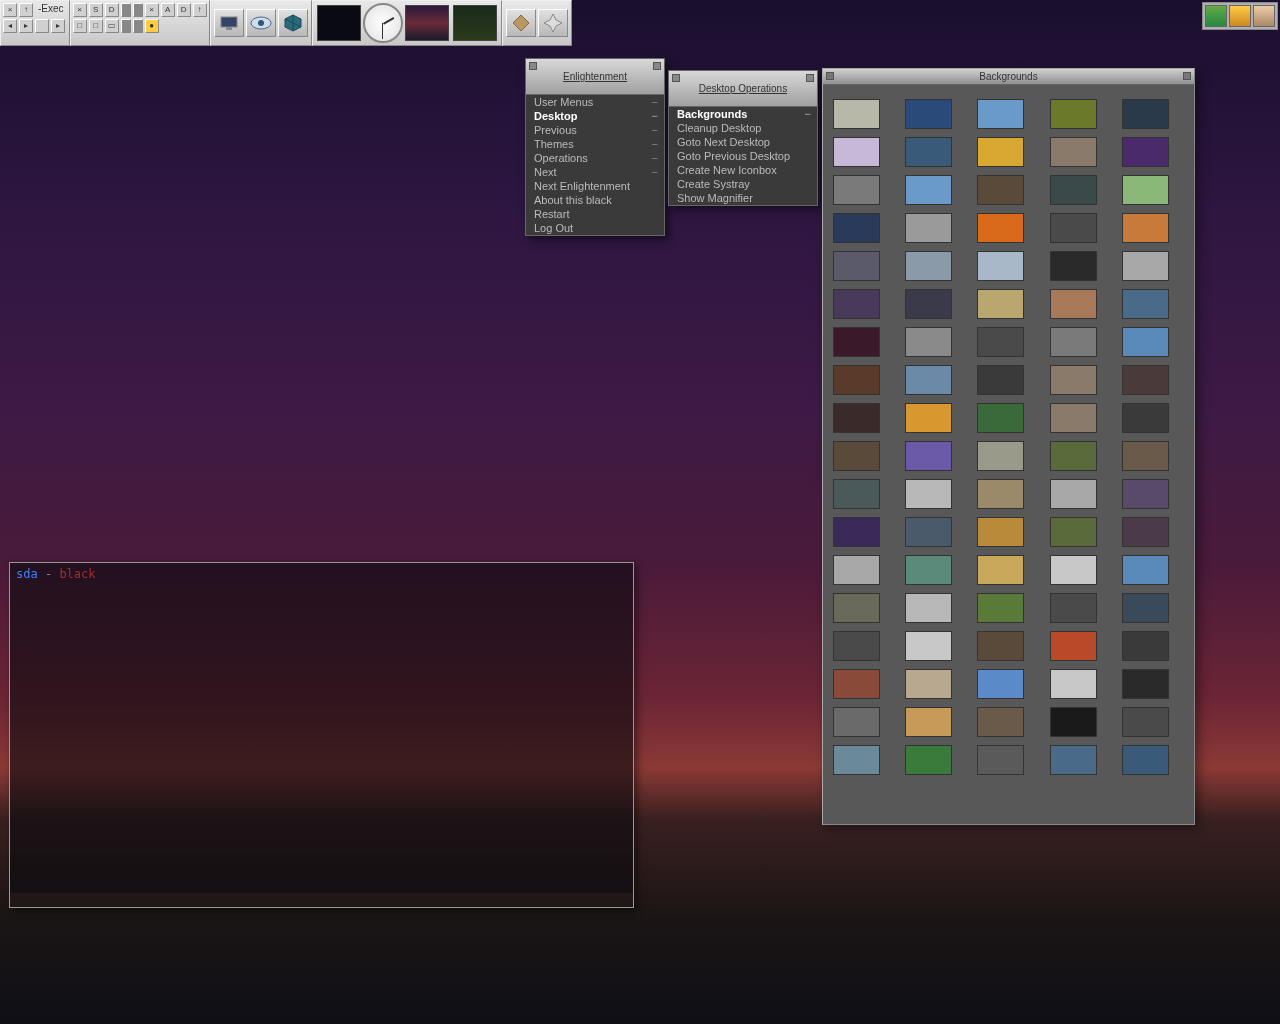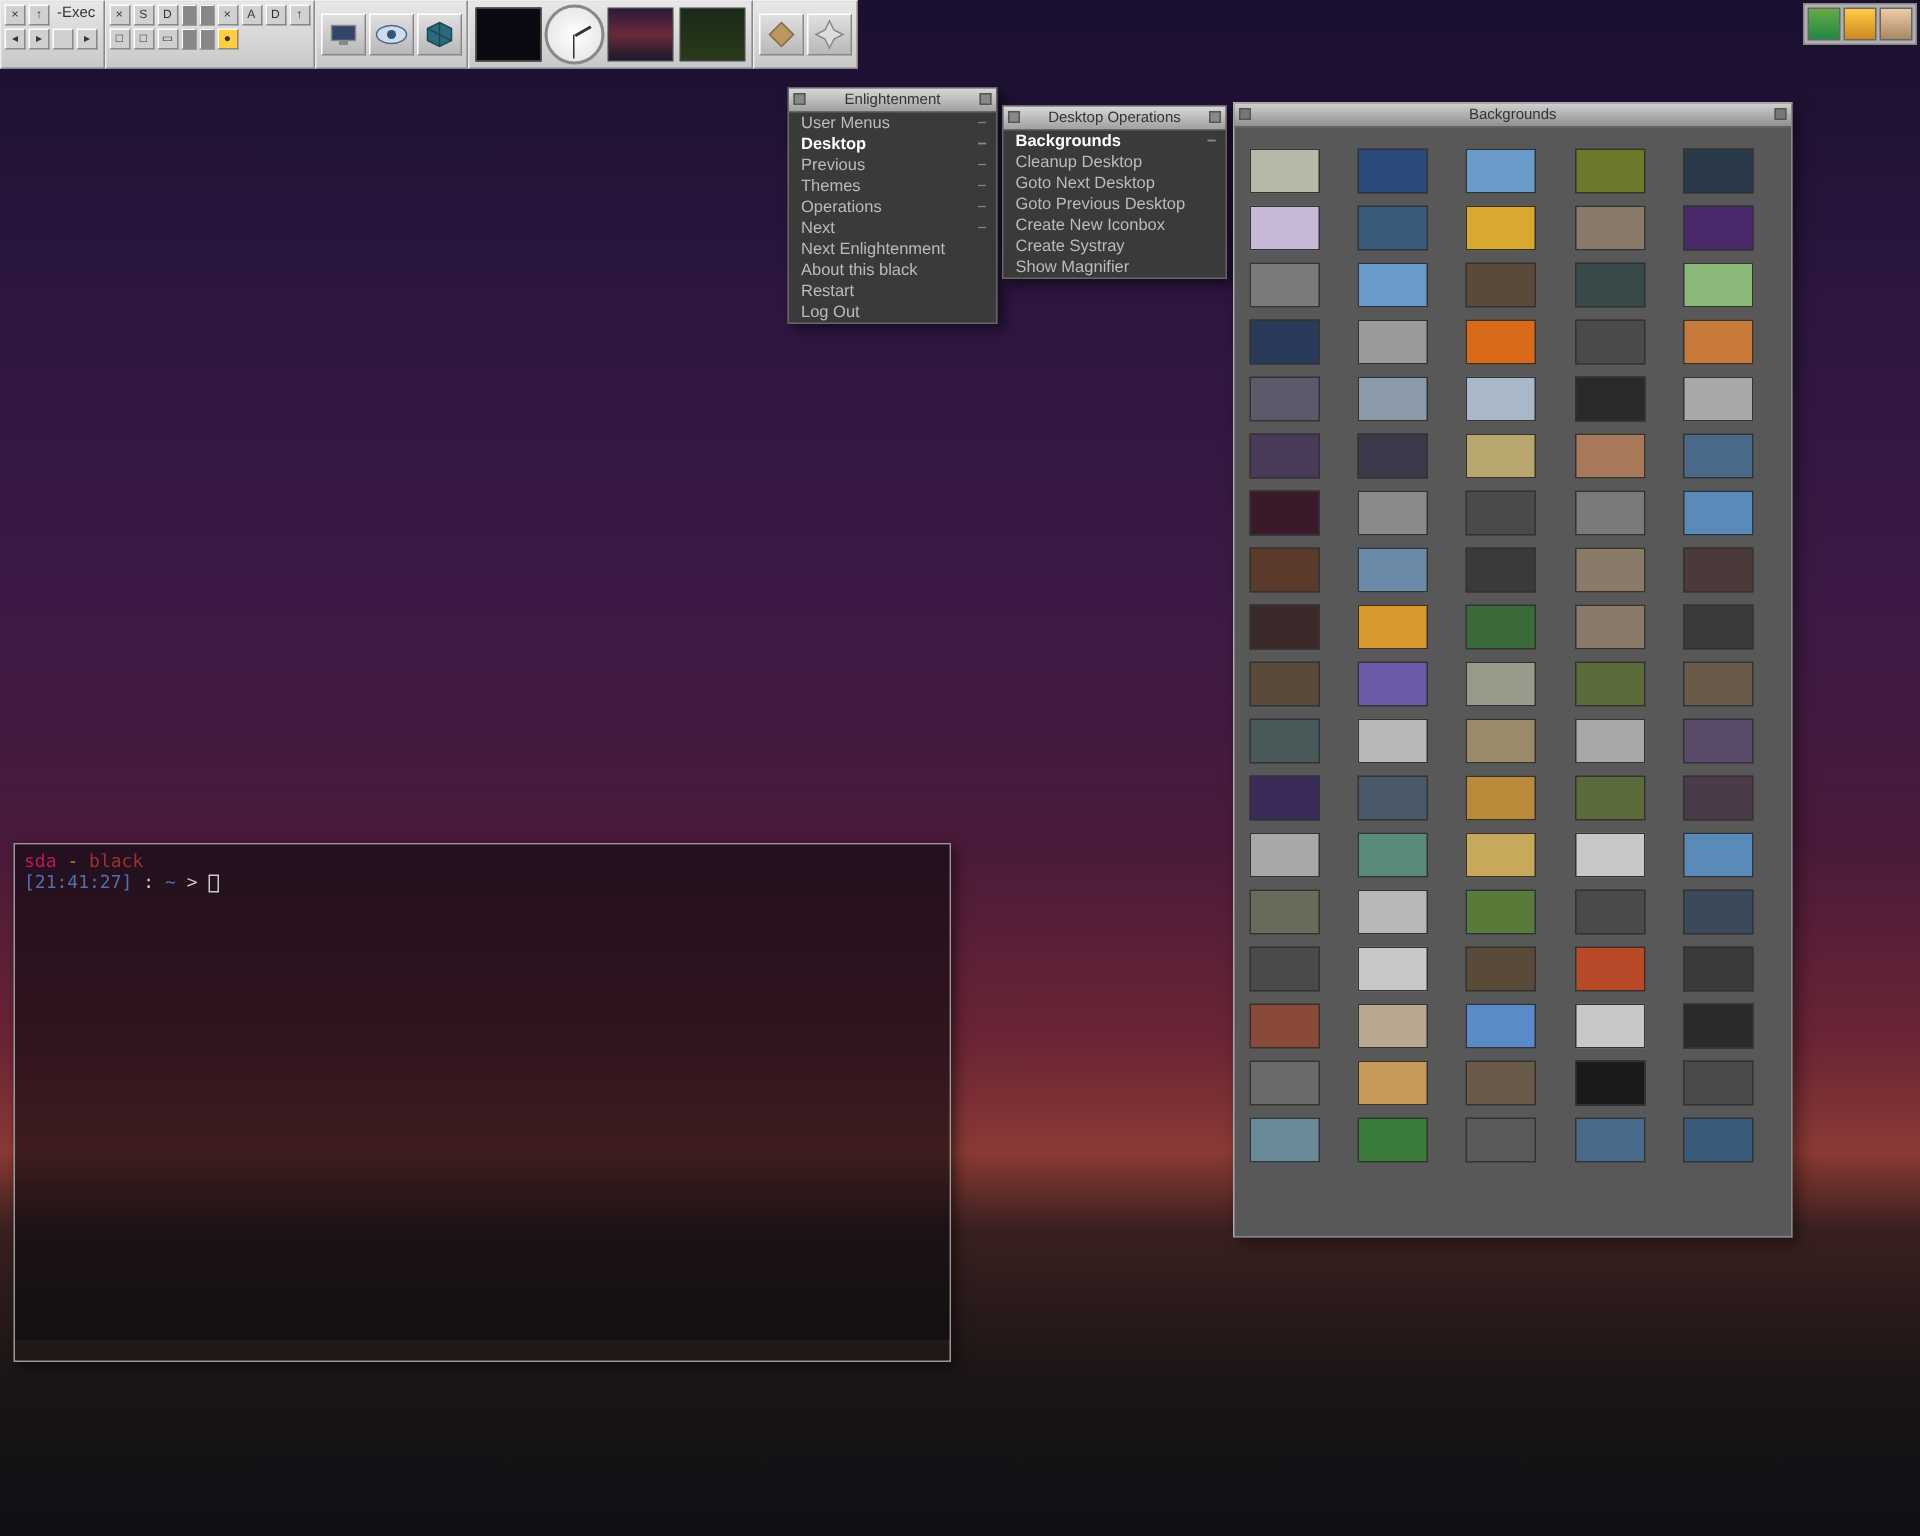--- a/index.html
+++ b/index.html
@@ -60,22 +60,23 @@
 .menu {
   position: absolute;
   background: #3a3a3a; border: 1px solid #666;
   box-shadow: 4px 4px 8px rgba(0,0,0,0.5);
   min-width: 140px;
 }
 .menu-title {
   background: linear-gradient(#d8d8d8, #a0a0a0);
   border-bottom: 1px solid #666;
   font-size: 10px; color: #333; text-align: center;
-  padding: 2px 6px;
-  position: relative;
+  padding: 12px 6px;
+  position: relative;
+  text-decoration: underline;
 }
 .menu-title::before, .menu-title::after {
   content: ''; position: absolute; top: 3px; width: 6px; height: 6px;
   background: #888; border: 1px solid #555;
 }
 .menu-title::before { left: 3px; }
 .menu-title::after { right: 3px; }
 .menu-item {
   font-size: 11px; color: #bbb;
   padding: 1px 8px; cursor: pointer;
@@ -132,21 +133,21 @@
 }
 .term-name {
   font-size: 9px; color: #444; margin-left: 6px;
 }
 .term-body {
   height: calc(100% - 14px);
   background: rgba(10,10,15,0.6);
   padding: 4px 6px;
   font-family: monospace; font-size: 12px;
 }
-.term-green { color: #be185d; }
+.term-green { color: #3b82f6; }
 .term-orange { color: #c08030; }
 .term-red { color: #a03030; }
 .term-blue { color: #5070b0; }
 .term-white { color: #ccc; }
 .cursor {
   display: inline-block; width: 7px; height: 12px;
   border: 1px solid #ccc; vertical-align: middle;
 }
 </style>
 </head>
@@ -362,21 +363,14 @@
     </div>
 </div>
 
 <div class="term-window">
   <div class="term-body">
     <div>
       <span class="term-green">sda</span>
       <span class="term-orange">-</span>
       <span class="term-red">black</span>
     </div>
-    <div>
-      <span class="term-blue">[21:41:27]</span>
-      <span class="term-white">:</span>
-      <span class="term-blue">~</span>
-      <span class="term-white">&gt;</span>
-      <span class="cursor"></span>
-    </div>
   </div>
 </div>
 
 </body></html>

